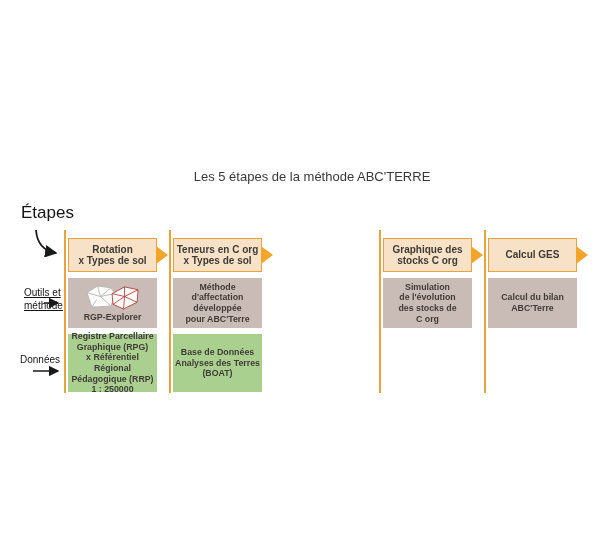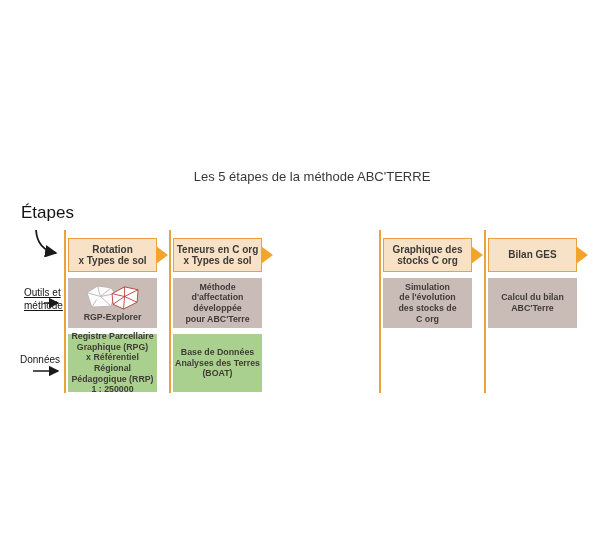--- a/index.html
+++ b/index.html
@@ -205,21 +205,21 @@
       <span>Simulation
 de l'évolution
 des stocks de
 C org</span>
     </div>
   </div>
 
   <div class="col" style="left:484px">
     <div class="vline"></div>
     <div class="step">
-      <span>Bilan GES</span>
+      <span>Calcul GES</span>
       <span class="flow-arrow"></span>
     </div>
     <div class="tool">
       <span>Calcul du bilan
 ABC'Terre</span>
     </div>
   </div>
 
 </div>
 

